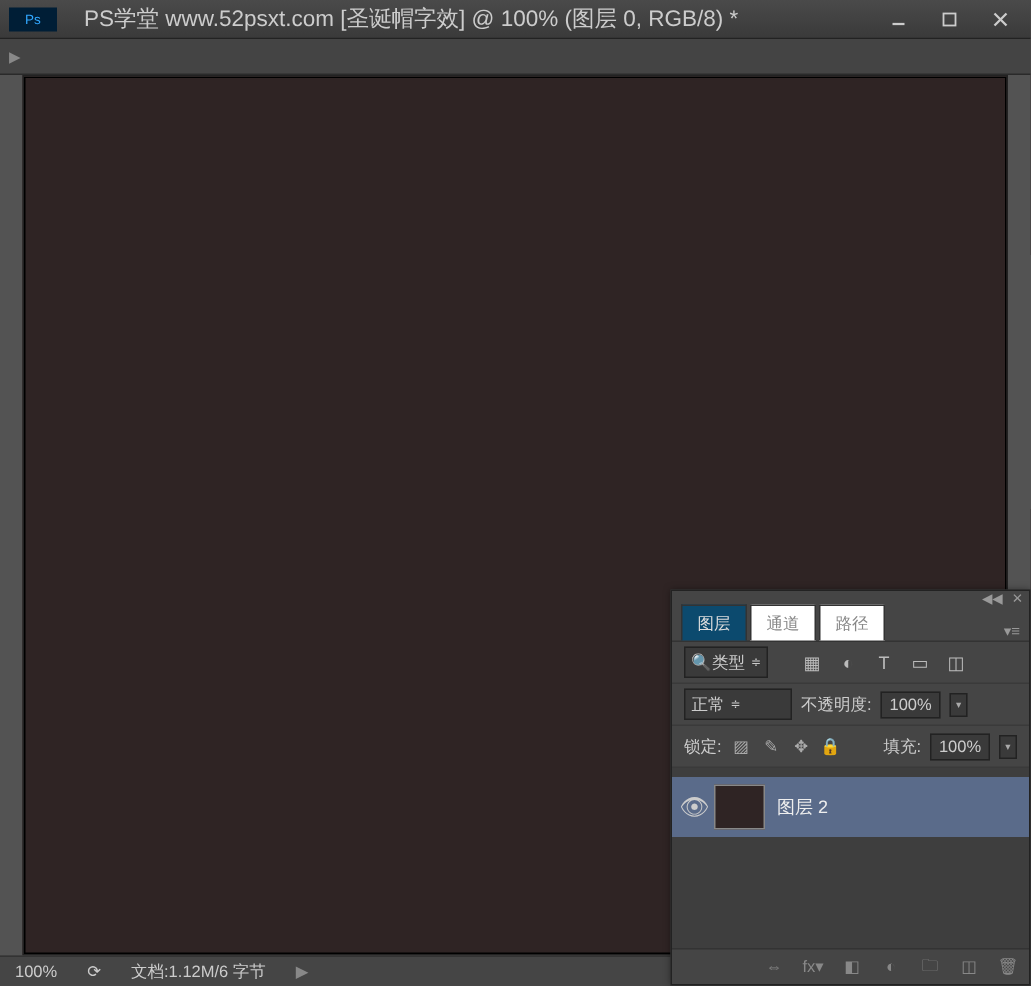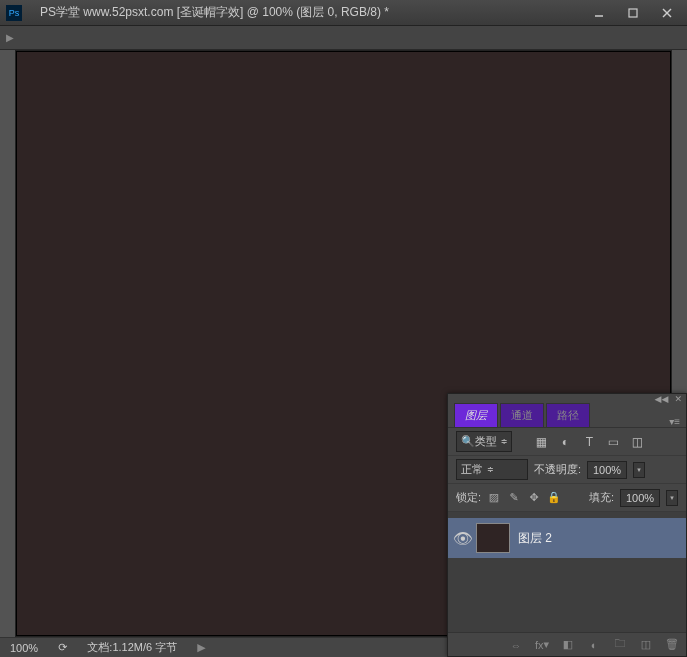--- a/index.html
+++ b/index.html
@@ -1,42 +1,42 @@
 <!DOCTYPE html>
 <html><head>
   <meta charset="utf-8">
   <style>
     * { margin: 0; padding: 0; box-sizing: border-box; font-family: "Microsoft YaHei", Arial, sans-serif; }
     body { width: 687px; height: 657px; background: #535353; overflow: hidden; position: relative; }
     
     .window { width: 687px; height: 657px; background: #535353; position: relative; }
     
     .titlebar { height: 26px; background: linear-gradient(#4a4a4a, #3a3a3a); display: flex; align-items: center; border-bottom: 1px solid #222; }
-    .app-icon { width: 16px; height: 16px; background: #001e36; margin: 0 6px; display: flex; align-items: center; justify-content: center; color: #31a8ff; font-size: 9px; font-weight: normal; }
-    .title-text { color: #ccc; font-size: 12px; flex: 1; white-space: nowrap; overflow: hidden; padding-left: 12px; }
+    .app-icon { width: 32px; height: 16px; background: #001e36; margin: 0 6px; display: flex; align-items: center; justify-content: center; color: #31a8ff; font-size: 9px; font-weight: normal; }
+    .title-text { color: #ccc; font-size: 15px; flex: 1; white-space: nowrap; overflow: hidden; padding-left: 12px; }
     .win-controls { display: flex; }
     .win-btn { width: 28px; height: 20px; display: flex; align-items: center; justify-content: center; color: #ccc; cursor: pointer; margin-right: 6px; }
     .win-btn svg { width: 10px; height: 10px; }
     
     .doc-header { height: 24px; background: #444; border-bottom: 1px solid #2a2a2a; display: flex; align-items: center; }
     .doc-tab-icon { color: #888; font-size: 10px; margin-left: 6px; margin-right: 4px; }
     
     .canvas-area { position: absolute; top: 50px; left: 15px; right: 15px; bottom: 20px; background: #2f2424; border: 1px solid #222; box-shadow: inset 0 0 0 1px #000; }
     
     .status-bar { position: absolute; bottom: 0; left: 0; right: 0; height: 20px; background: #454545; display: flex; align-items: center; color: #ccc; font-size: 11px; border-top: 1px solid #333; }
     .status-item { padding: 0 10px; }
     .status-play { color: #888; }
     
     .panel { position: absolute; right: 0; bottom: 0; width: 240px; background: #454545; border: 1px solid #222; box-shadow: 0 0 5px rgba(0,0,0,0.5); }
     .panel-handle { height: 10px; background: #454545; display: flex; align-items: center; justify-content: flex-end; padding-right: 4px; gap: 6px; }
     .panel-handle .ctrl-icon { color: #999; font-size: 9px; }
     
     .panel-tabs { height: 24px; border-bottom: 1px solid #333; display: flex; align-items: flex-end; padding-left: 6px; }
-    .panel-tab { padding: 4px 10px; color: #888; font-size: 11px; background: #4c1d95; border: 1px solid #333; border-bottom: none; margin-right: 2px; cursor: pointer; }
-    .panel-tab.active { color: #ddd; background: #6d28d9; font-style: italic; }
+    .panel-tab { padding: 4px 10px; color: #888; font-size: 11px; background: #ffffff; border: 1px solid #333; border-bottom: none; margin-right: 2px; cursor: pointer; }
+    .panel-tab.active { color: #ddd; background: #0c4a6e; }
     .panel-menu { margin-left: auto; margin-right: 6px; color: #999; font-size: 10px; cursor: pointer; }
     
     .panel-row { height: 28px; display: flex; align-items: center; padding: 0 8px; gap: 6px; border-bottom: 1px solid #3a3a3a; }
     .panel-row.filter-row .icon-btn { width: 18px; height: 18px; color: #bbb; display: flex; align-items: center; justify-content: center; cursor: pointer; font-size: 12px; }
     
     .dropdown { display: flex; align-items: center; background: #3a3a3a; border: 1px solid #222; padding: 2px 4px; color: #ccc; font-size: 11px; cursor: pointer; }
     .dropdown .dd-arrow { margin-left: 4px; font-size: 8px; }
     .label-txt { color: #ccc; font-size: 11px; text-align: right; }
     .pct-box { background: #3a3a3a; border: 1px solid #222; padding: 2px 4px; color: #ccc; font-size: 11px; min-width: 40px; text-align: center; }
     .mini-arrow { width: 12px; height: 16px; background: #3a3a3a; border: 1px solid #222; color: #aaa; font-size: 7px; display: flex; align-items: center; justify-content: center; cursor: pointer; }

